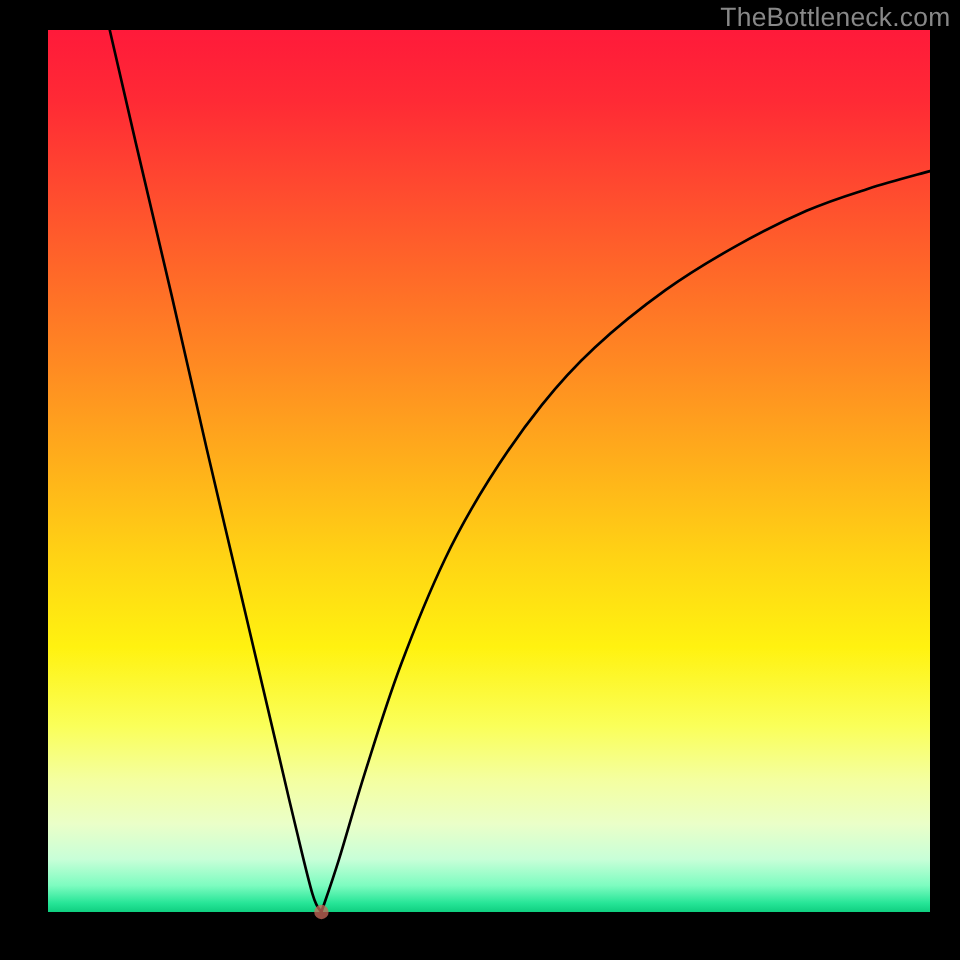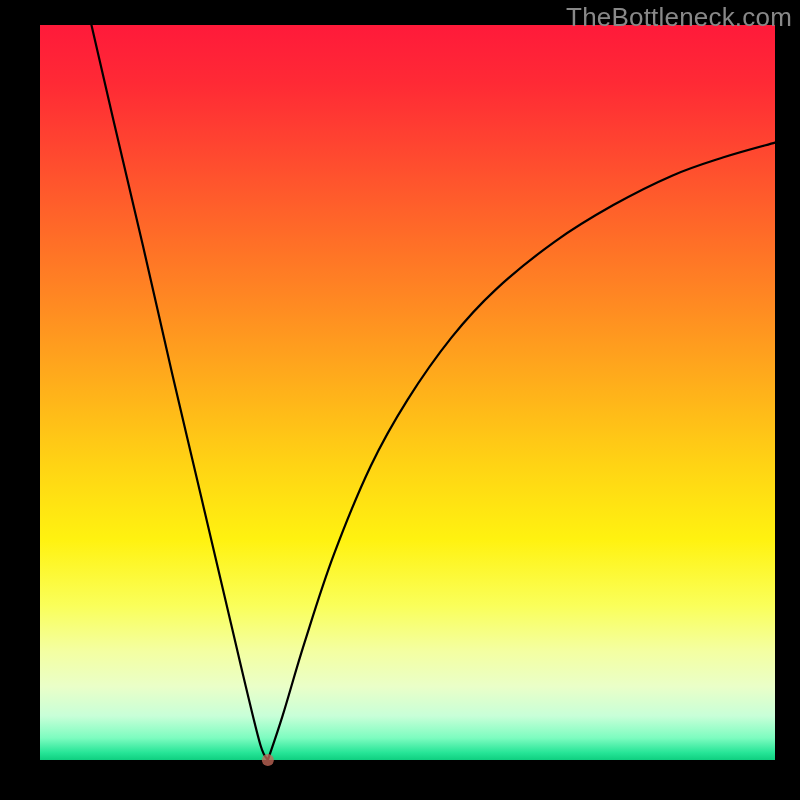--- a/index.html
+++ b/index.html
@@ -39,21 +39,21 @@
       #7dfcc0 97%,
       #26e597 99%,
       #0fcf80 100%
     );
   }
   .watermark {
     position: absolute;
     top: 2px;
     right: 8px;
     color: #888;
-    font-size: 26px;
+    font-size: 22px;
     font-weight: 500;
     letter-spacing: 0.2px;
     user-select: none;
   }
   svg.curve {
     position: absolute;
     left: 0;
     top: 0;
     width: 735px;
     height: 735px;

